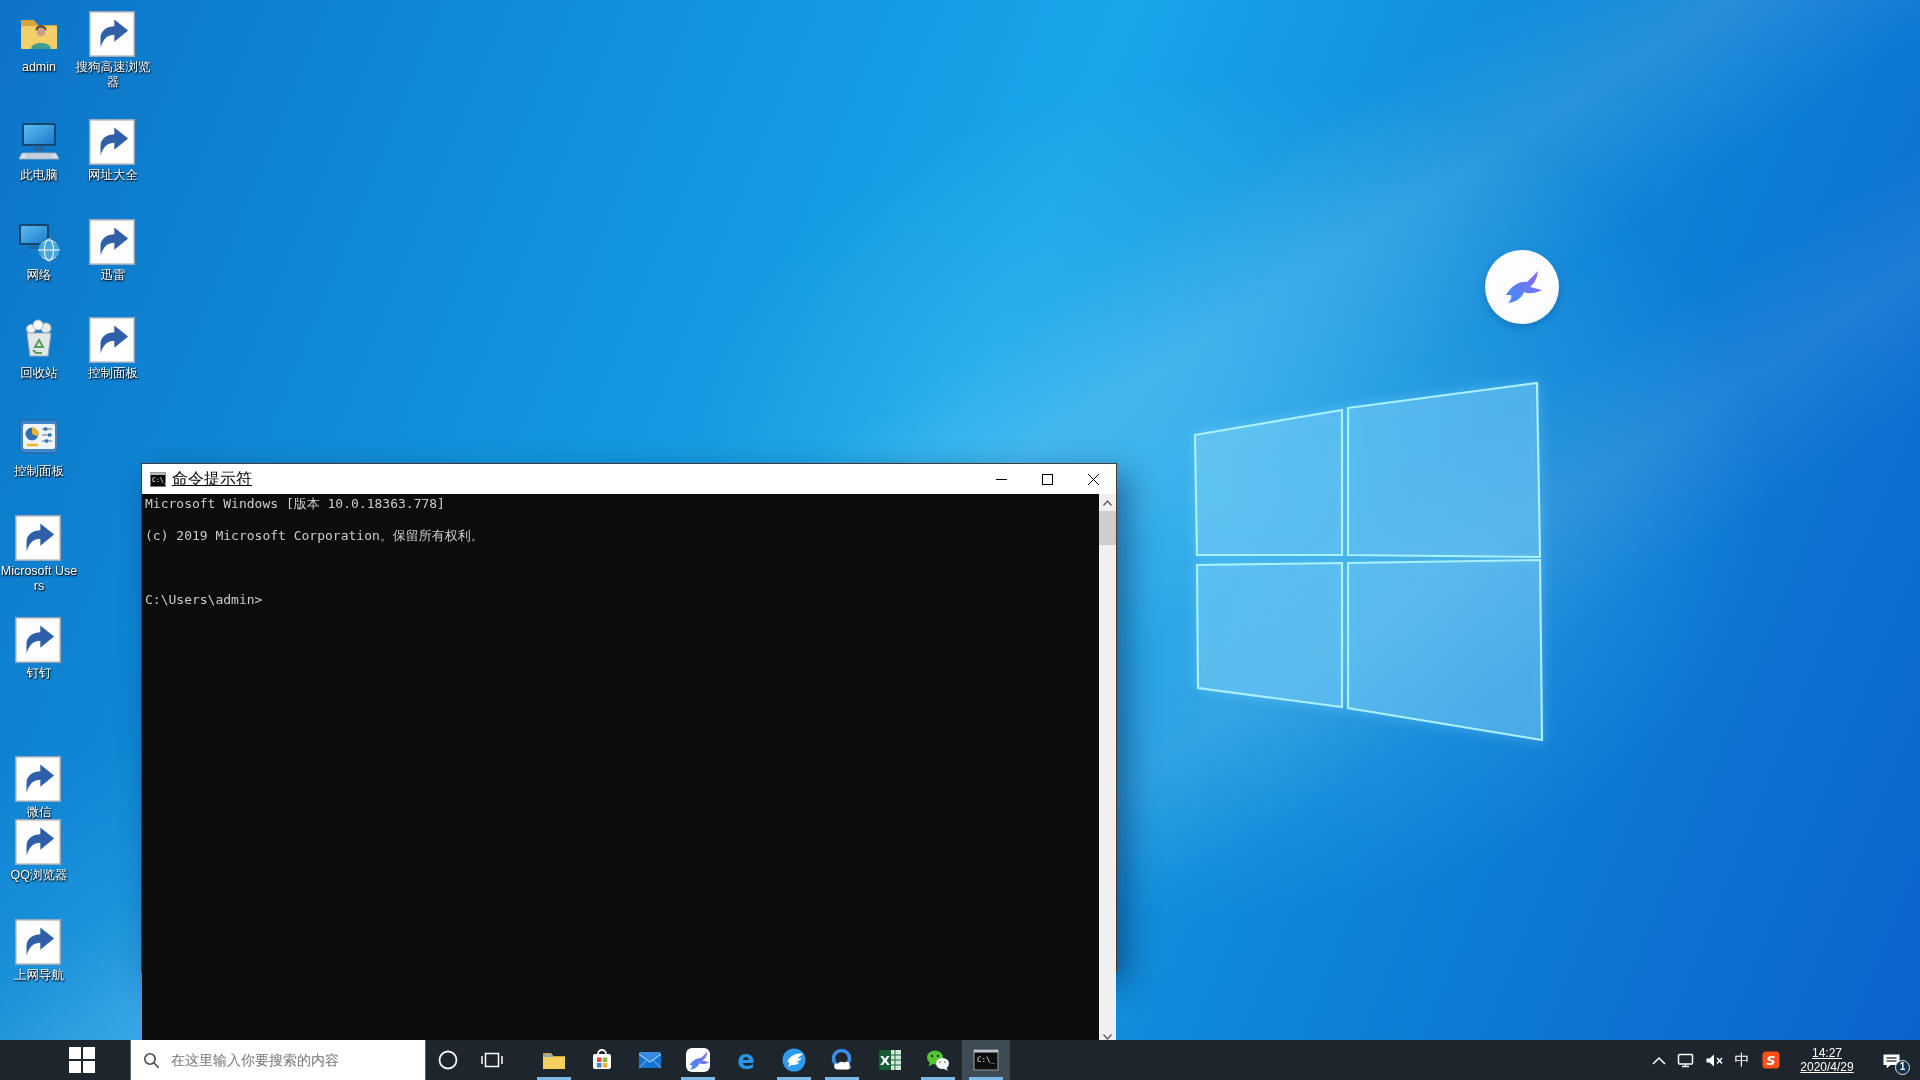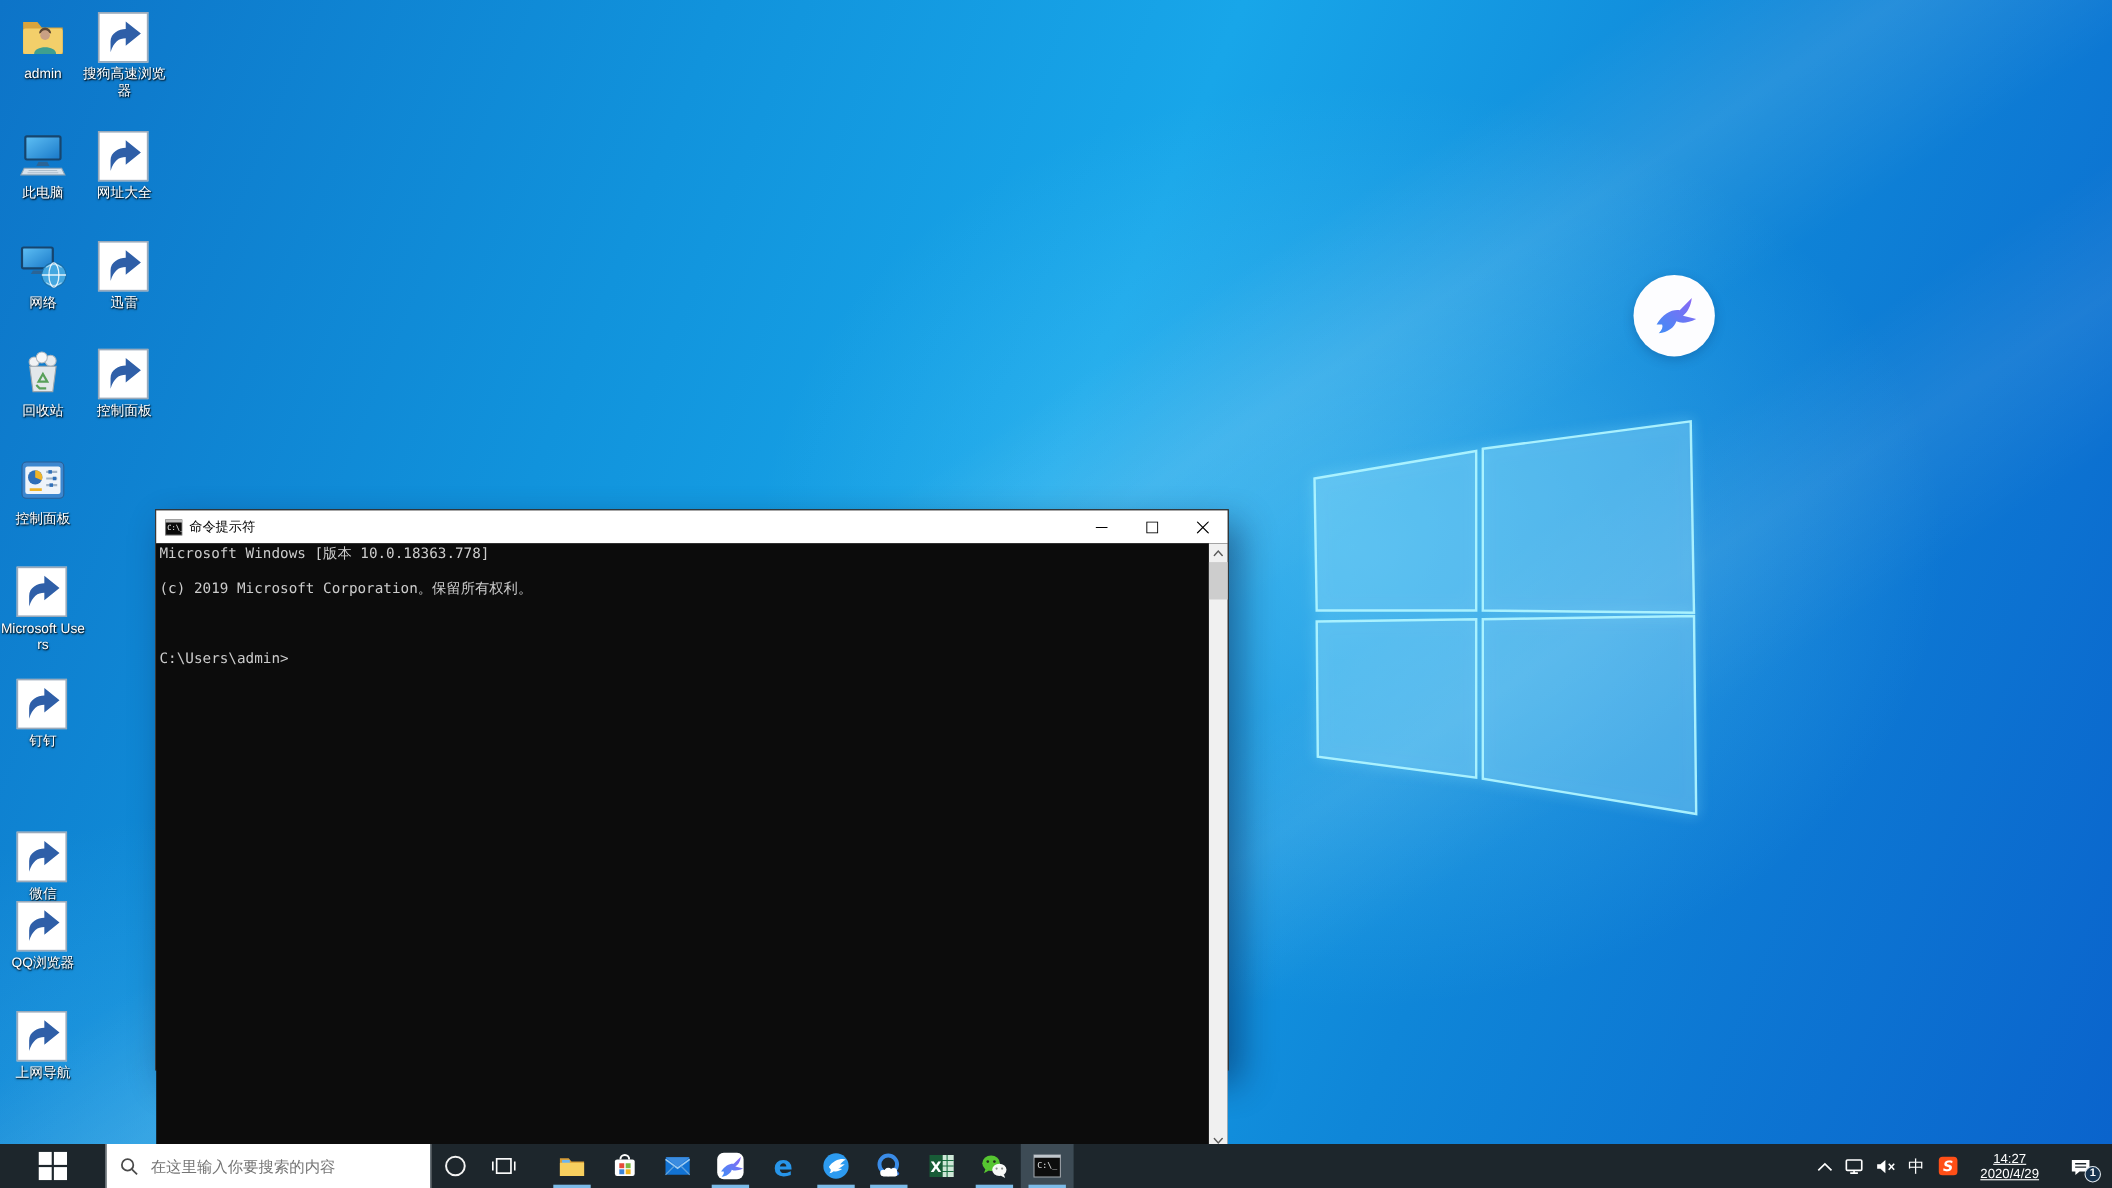--- a/index.html
+++ b/index.html
@@ -28,34 +28,34 @@
     text-shadow:0 1px 2px rgba(0,0,0,0.9), 1px 1px 1px rgba(0,0,0,0.7); word-break:break-all;text-align:center; }
 
   .float-thunder { position:absolute; left:1485px; top:250px; width:74px; height:74px; border-radius:50%;
     background:#fdfdff; box-shadow:0 3px 10px rgba(0,40,90,0.25); display:flex; align-items:center; justify-content:center; }
 
   
   .cmd-win { position:absolute; left:141px; top:463px; width:976px; height:510px;
     border:1px solid #3c3c3c; box-shadow:10px 12px 30px rgba(0,15,55,0.45); background:#0c0c0c; }
   .cmd-titlebar { height:30px; background:#fff; display:flex; align-items:center; }
   .cmd-titlebar .ticon { margin-left:8px; width:16px; height:15px; flex:0 0 auto; }
-  .cmd-titlebar .ttext { margin-left:6px; font-size:12px; color:#000; }
+  .cmd-titlebar .ttext { margin-left:6px; font-size:16px; color:#000;text-decoration:underline; }
   .capbtns { margin-left:auto; display:flex; height:100%; }
   .capbtn { width:46px; height:100%; display:flex; align-items:center; justify-content:center; }
   .console { position:relative; width:100%; height:551px; background:#0c0c0c; }
   .con-text { position:absolute; left:3px; top:2px; font-family:"DejaVu Sans Mono",monospace;
     font-size:13px; line-height:16px; color:#cccccc; white-space:pre; }
   .scrollbar { position:absolute; top:0; right:0; width:17px; height:100%; background:#f0f0f0; }
   .sb-btn { position:absolute; left:0; width:17px; height:17px; display:flex; align-items:center; justify-content:center; }
   .sb-up { top:0; } .sb-down { bottom:0; }
   .sb-thumb { position:absolute; left:0; top:17px; width:17px; height:34px; background:#cdcdcd; }
 
   
   .taskbar { position:absolute; left:0; bottom:0; width:1920px; height:40px; background:#1d262c;
-    display:flex; align-items:stretch; z-index:10; }
+    display:flex; align-items:stretch; z-index:10;padding-left:34px; }
   .tb-btn { display:flex; align-items:center; justify-content:center; position:relative; }
   .start-btn { width:96px; }
   .searchbox { width:296px; background:#fff; display:flex; align-items:center; position:relative;
     border:1px solid #566066; border-bottom:none; border-top:none; }
   .searchbox svg { position:absolute; left:12px; }
   .searchbox input { border:none; outline:none; width:100%; height:100%; background:transparent;
     padding-left:40px; font-size:14px; color:#222; font-family:"Liberation Sans",sans-serif; }
   .round-btn { width:44px; }
   .apps { display:flex; margin-left:16px; }
   .app-btn { width:48px; position:relative; display:flex; align-items:center; justify-content:center; }

